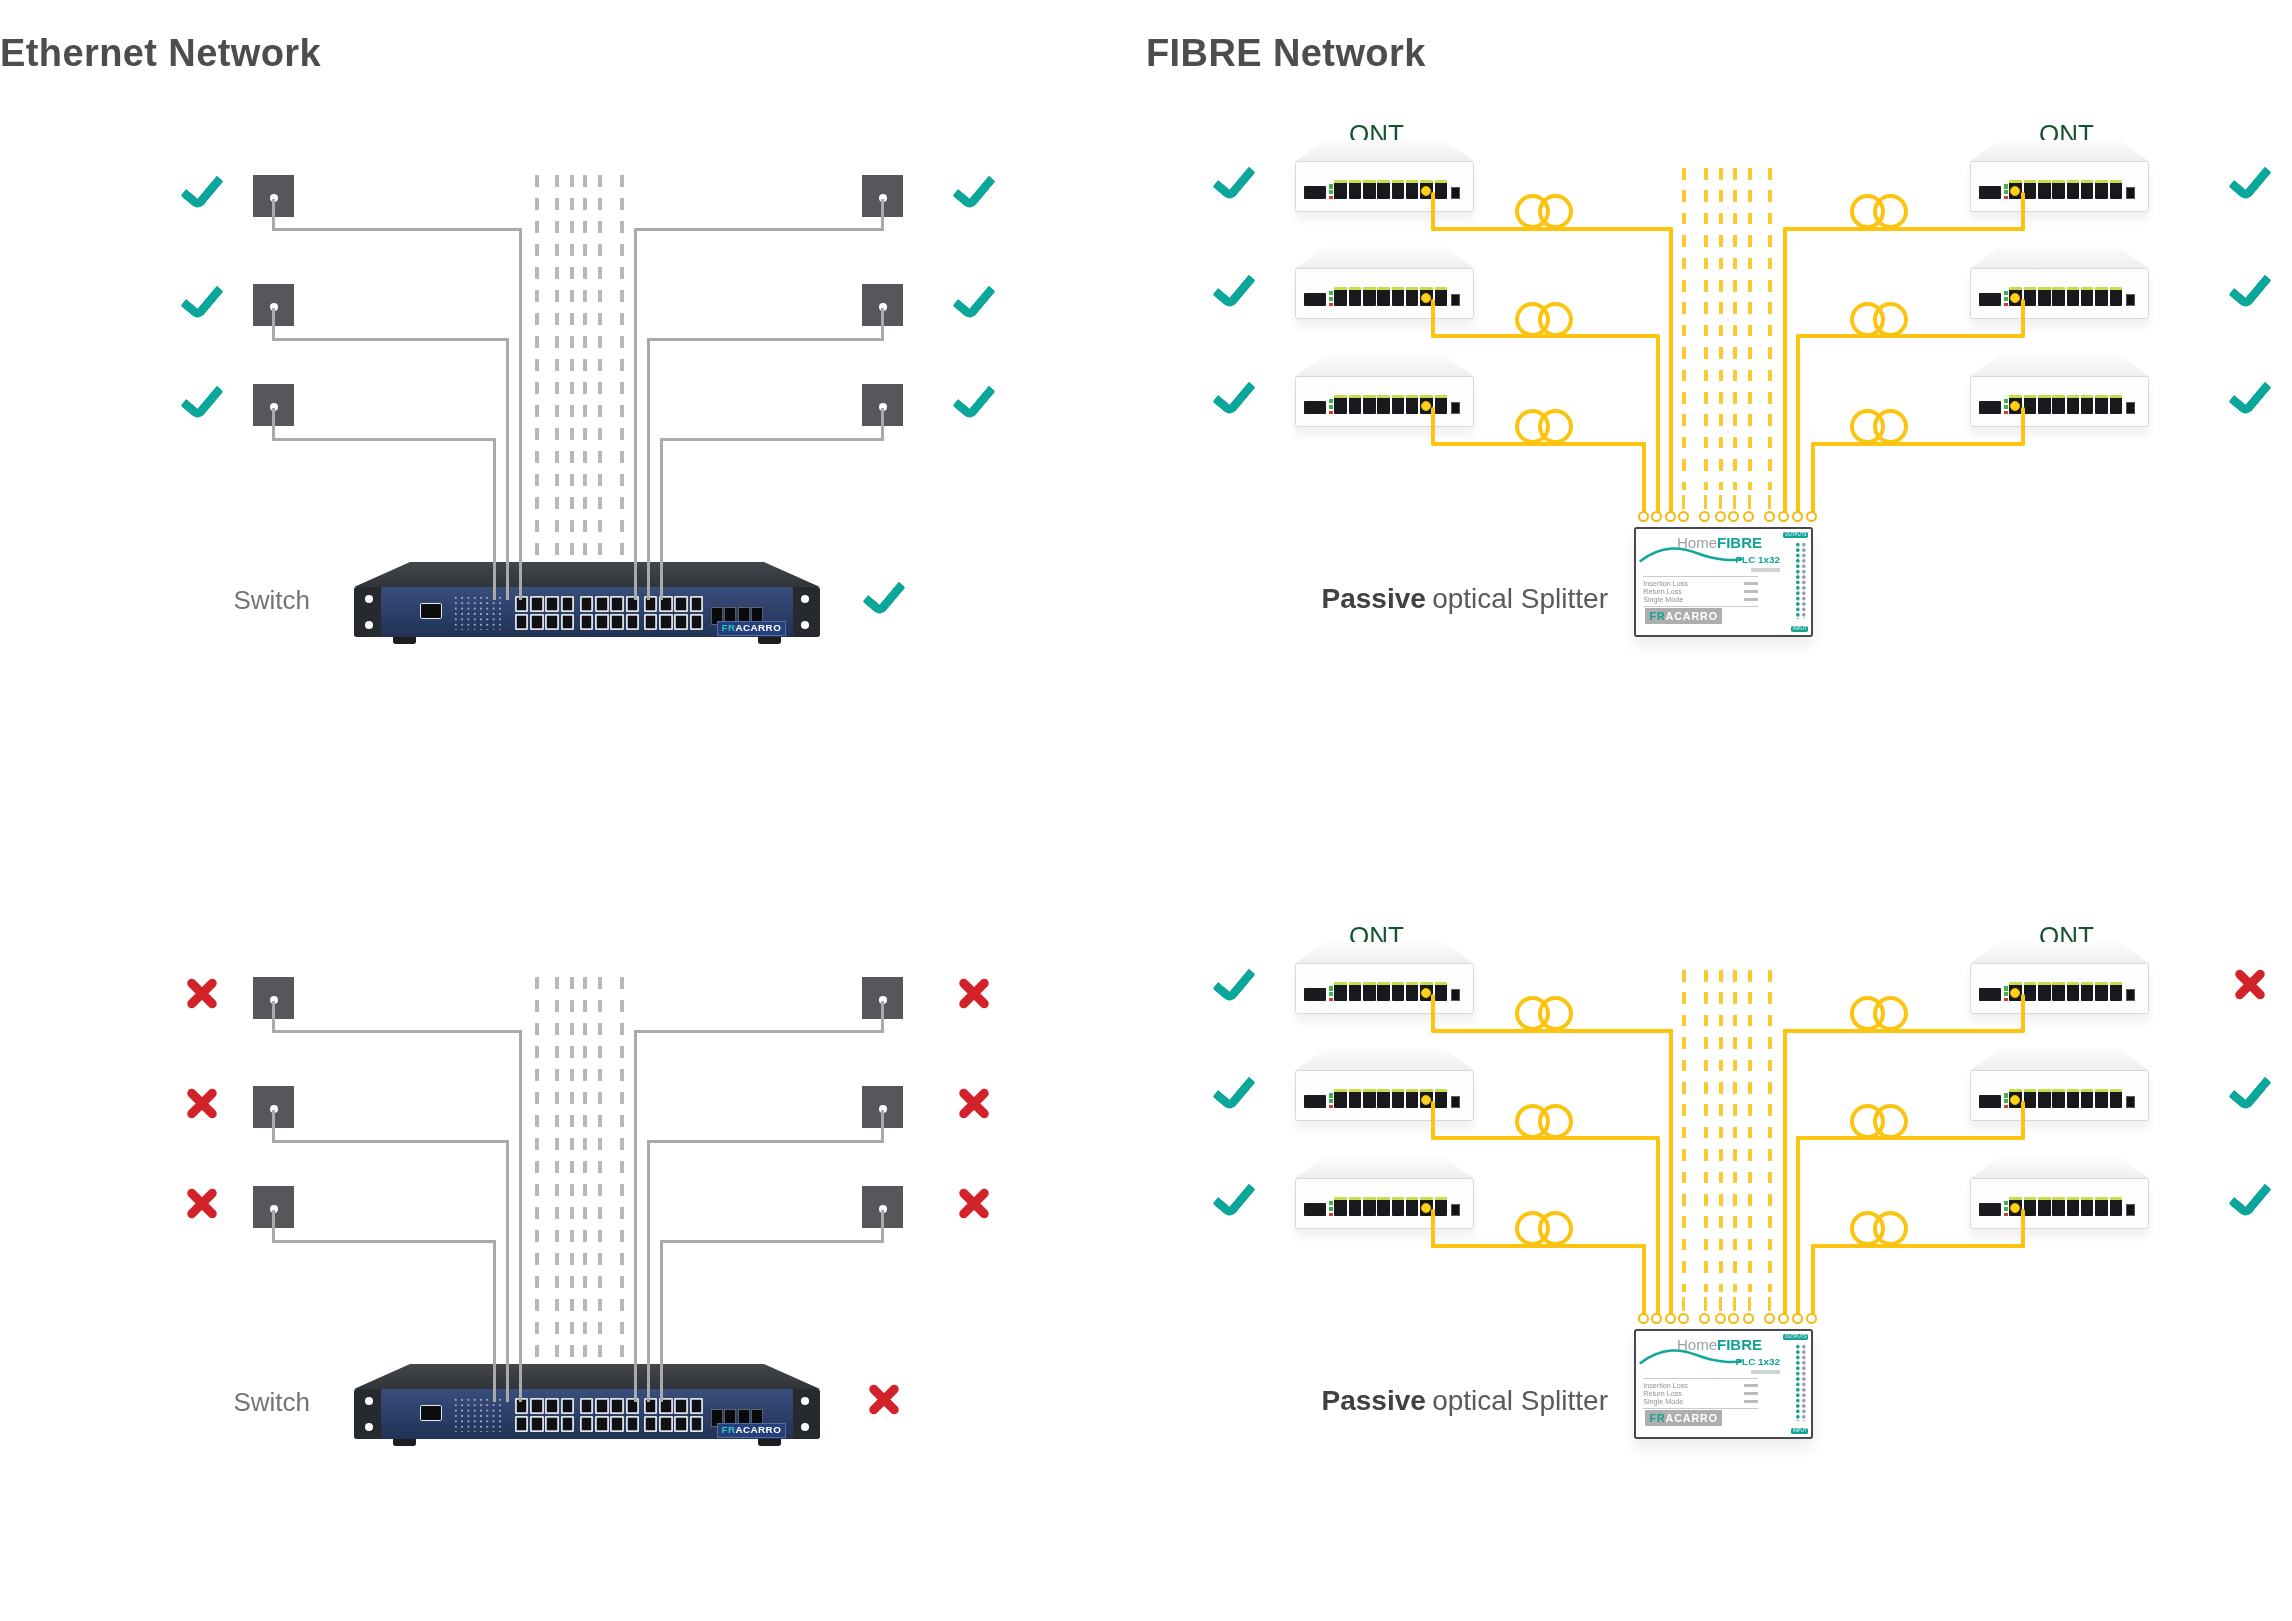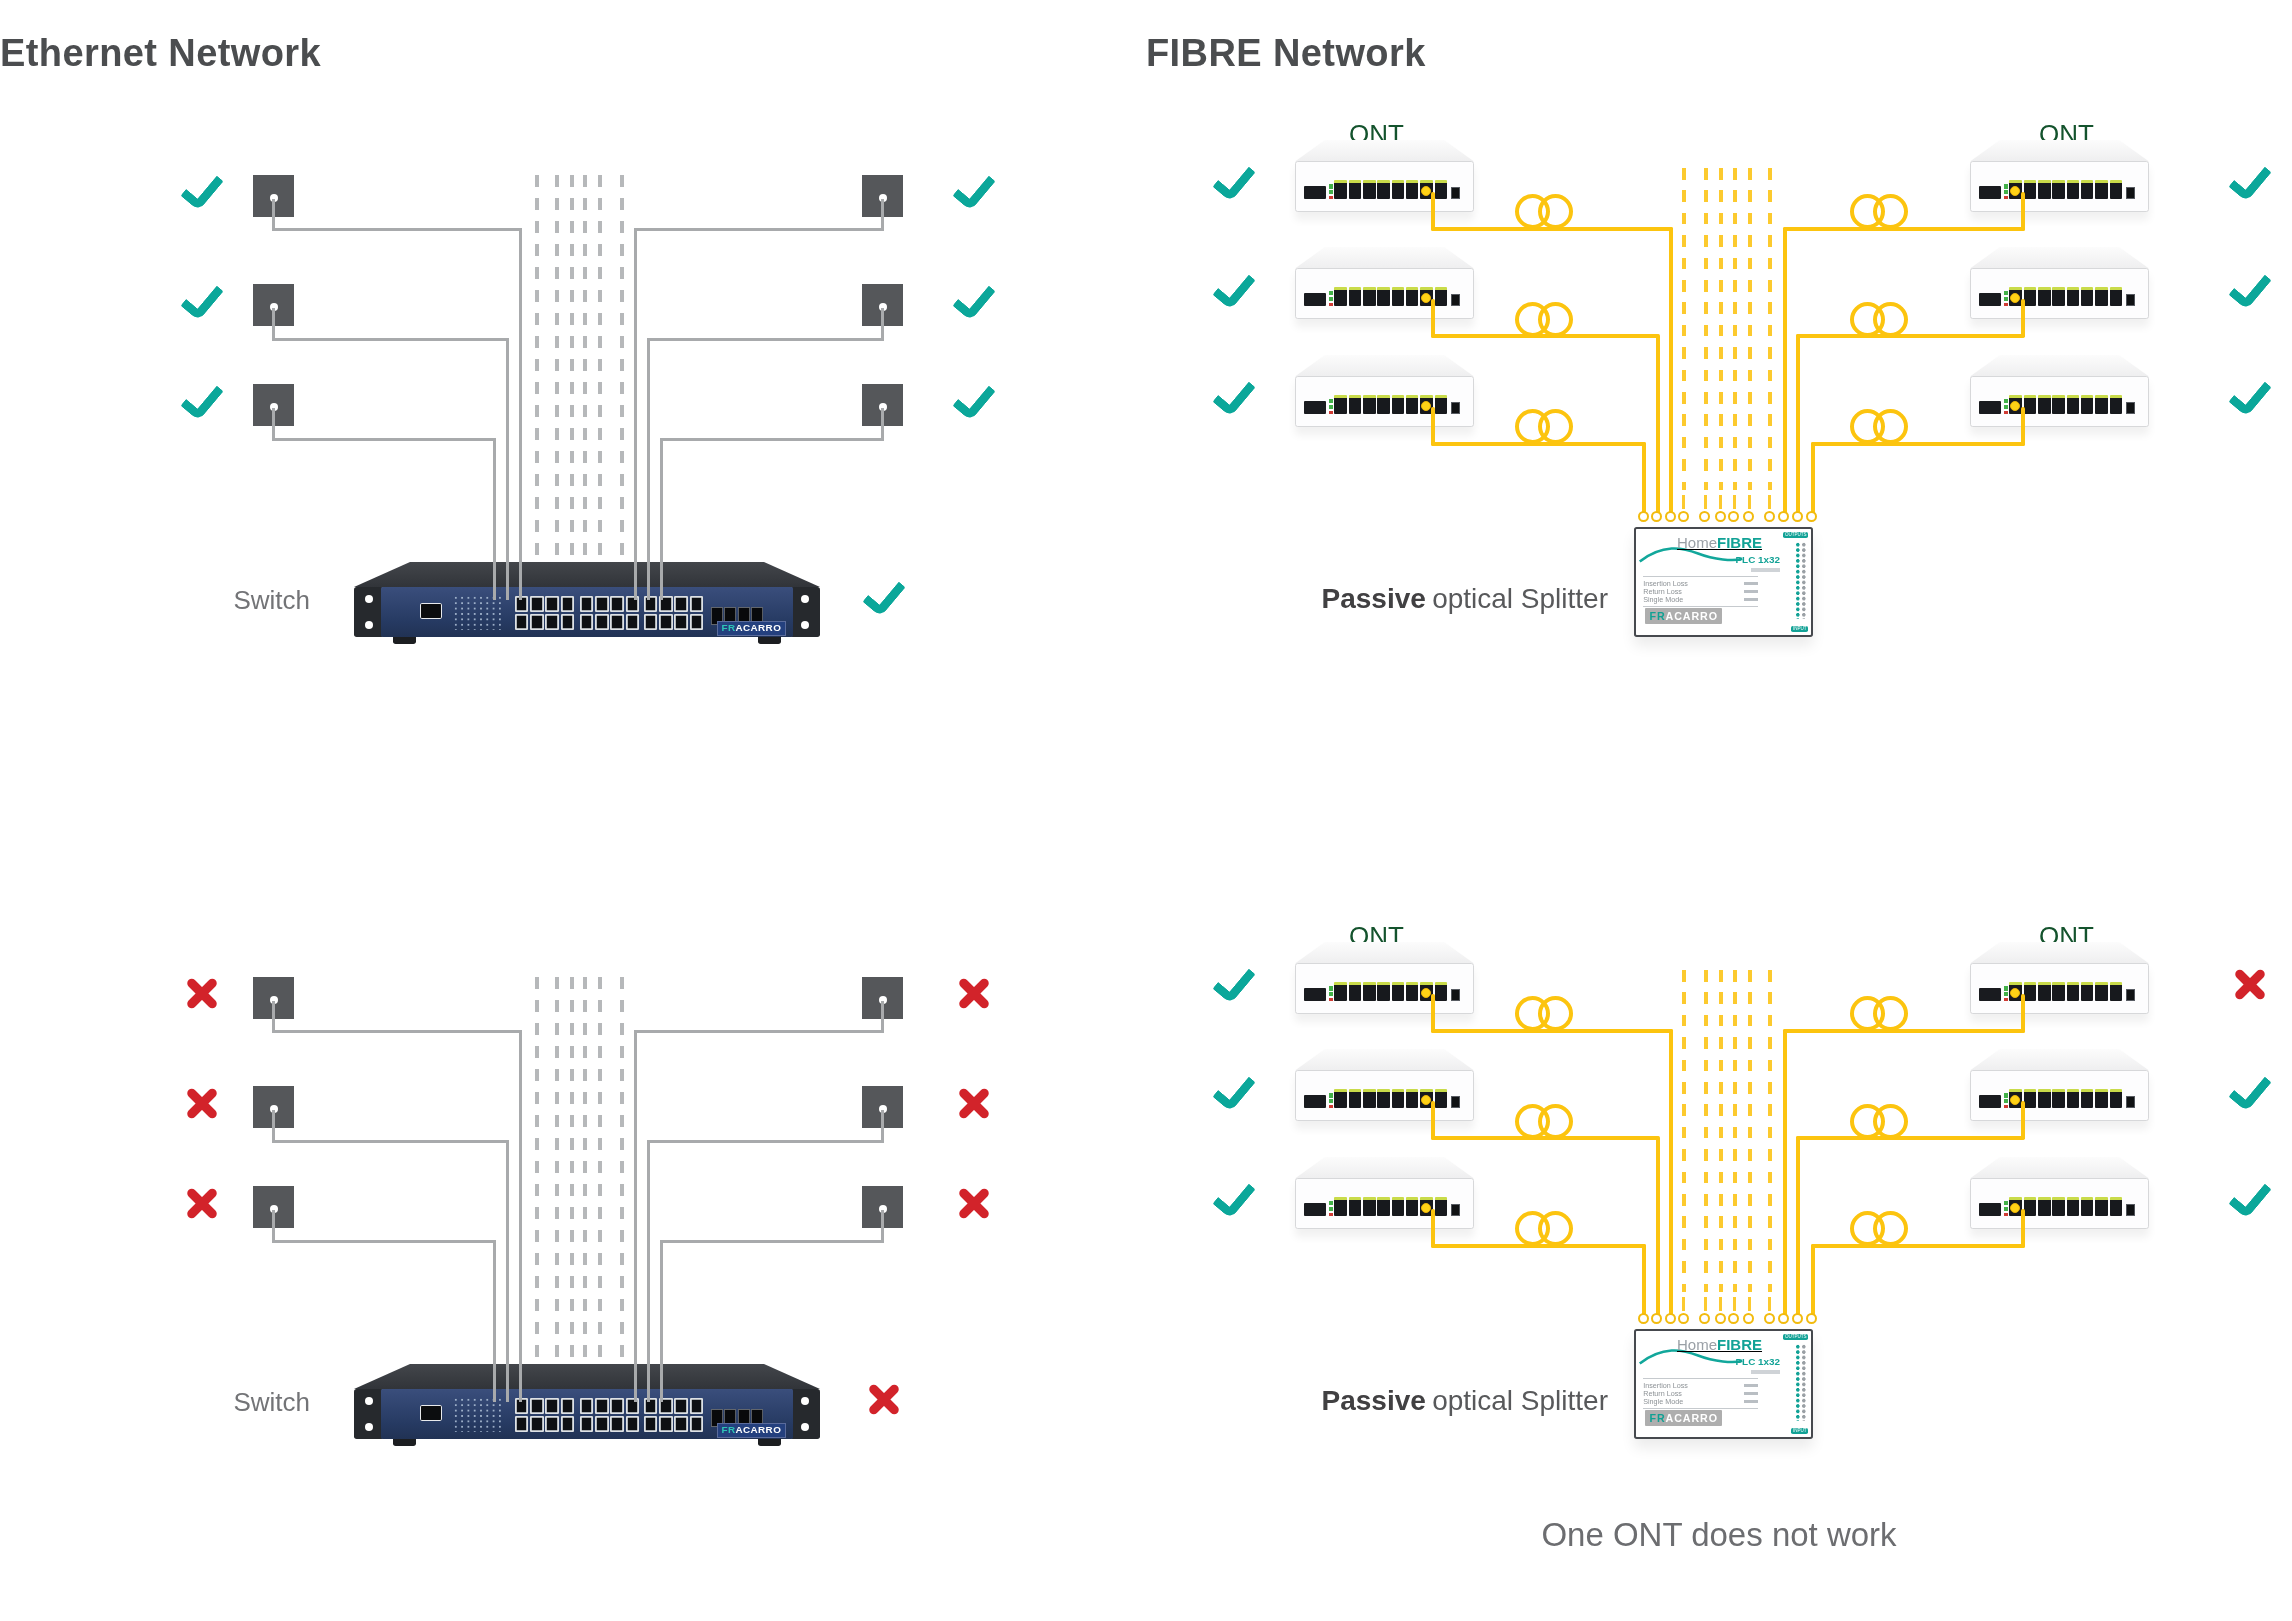--- a/index.html
+++ b/index.html
@@ -73,21 +73,21 @@
   .o-sfp{width:21.5px;height:13.4px;background:#191b1f;border-radius:0.9px;margin-right:1.8px;}
   .o-led{width:3.6px;height:15px;background:linear-gradient(180deg,#43b149 0 4.5px,#fff 4.5px 6.3px,#43b149 6.3px 9.9px,#fff 9.9px 11.6px,#cf3b34 11.6px 15px);}
   .ont-strip i{width:12.5px;height:16px;background:#17191d;border-top:3.6px solid #c9db4a;border-radius:0.9px;position:relative;}
   .ont-strip i.f::after{content:"";position:absolute;left:0.9px;top:2.7px;width:8px;height:8px;background:#ffd216;border:1.8px solid #eab308;border-radius:50%;}
   .o-pwr{width:9px;height:11.6px;background:#101214;box-shadow:inset 0 0 0 0.9px #585c63;margin-left:1.8px;}
 
   
   .split{position:absolute;width:175px;height:106px;background:#fff;border:2.7px solid #46494e;border-radius:2.7px;
     box-shadow:0 9px 14.3px rgba(0,0,0,.08);z-index:2;}
   .sp-swoosh{position:absolute;left:1.8px;top:10.7px;width:106px;height:27px;}
-  .sp-brand{position:absolute;left:41px;top:5.4px;font-size:15px;white-space:nowrap;text-decoration:underline;}
+  .sp-brand{position:absolute;left:41px;top:5.4px;font-size:15px;white-space:nowrap;}
   .sp-brand .g{color:#9aa0a6;} .sp-brand .t{color:#12a296;font-weight:bold;}
   .sp-model{position:absolute;left:72px;top:25px;width:72px;text-align:right;font-size:9.9px;font-weight:bold;color:#12a296;}
   .sp-code{position:absolute;left:115px;top:39px;width:29px;height:3.6px;background:#cfd3d7;}
   .sp-specs{position:absolute;left:7.2px;top:47px;width:115px;border-top:0.9px solid #c6cace;border-bottom:0.9px solid #c6cace;
     padding:2.7px 0;font-size:7.2px;color:#8d9296;}
   .sp-specs .row{display:flex;justify-content:space-between;line-height:8px;}
   .sp-specs b{width:14.3px;height:2.7px;background:#b9bec3;align-self:center;}
   .sp-logo{position:absolute;left:9px;top:79px;background:#aeaeae;color:#fff;font-weight:bold;font-size:10.7px;letter-spacing:0.9px;
     padding:1.8px 4.5px;border-radius:0.9px;}
   .sp-logo .fr{color:#0fa193;}
@@ -679,17 +679,16 @@
             <span>Single Mode</span>
             <b></b>
           </div>
       </div>
       <div class="sp-logo"><span class="fr">FR</span><span>ACARRO</span></div>
       <div class="sp-outs">OUTPUTS</div>
       <div class="sp-dots"></div>
       <div class="sp-in">INPUT</div>
     </div>
     <div class="plabel"><b>Passive</b><span>optical Splitter</span></div>
-    <div class="caption">One ONT does not work</div>
   </div>
 
 </div>
 
 
 </body></html>

